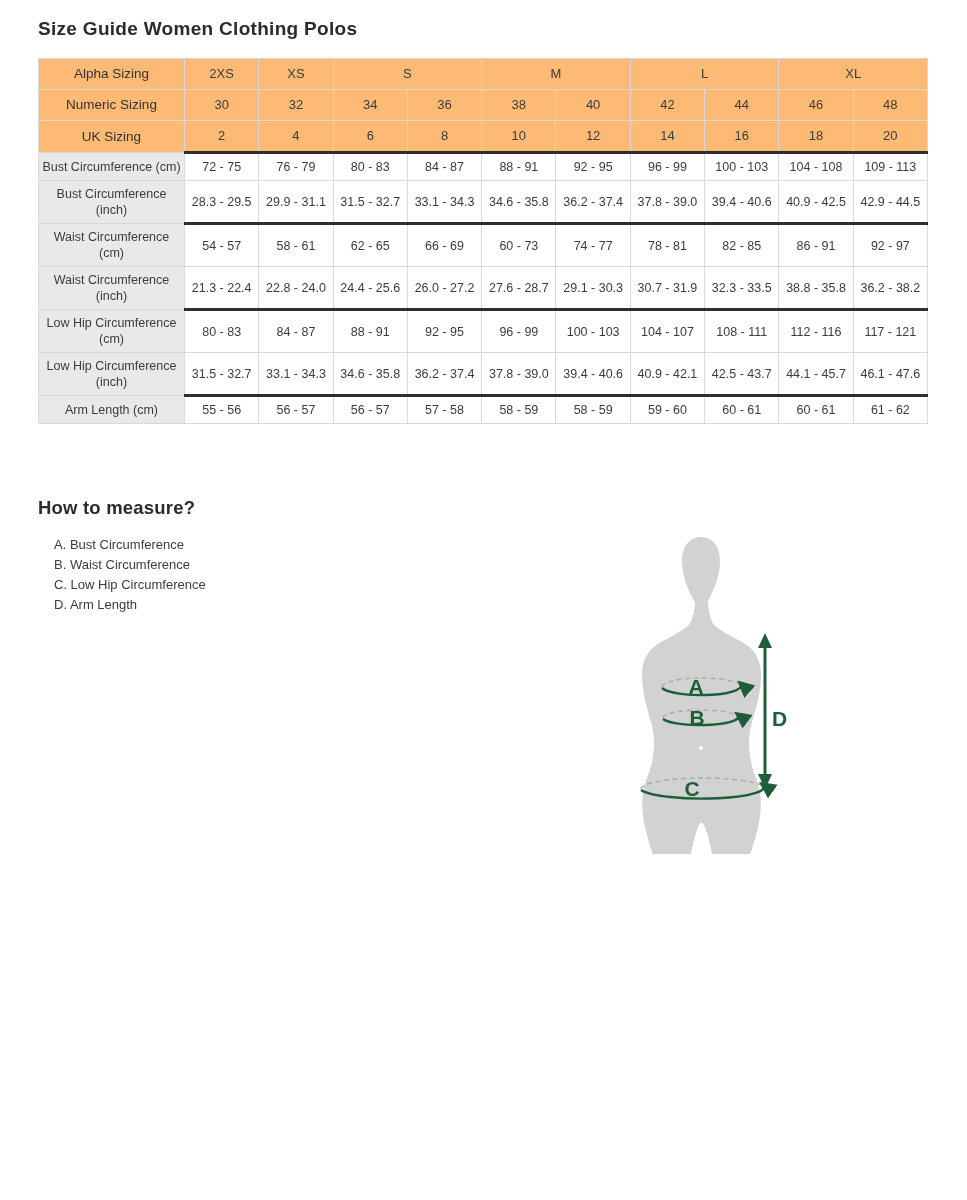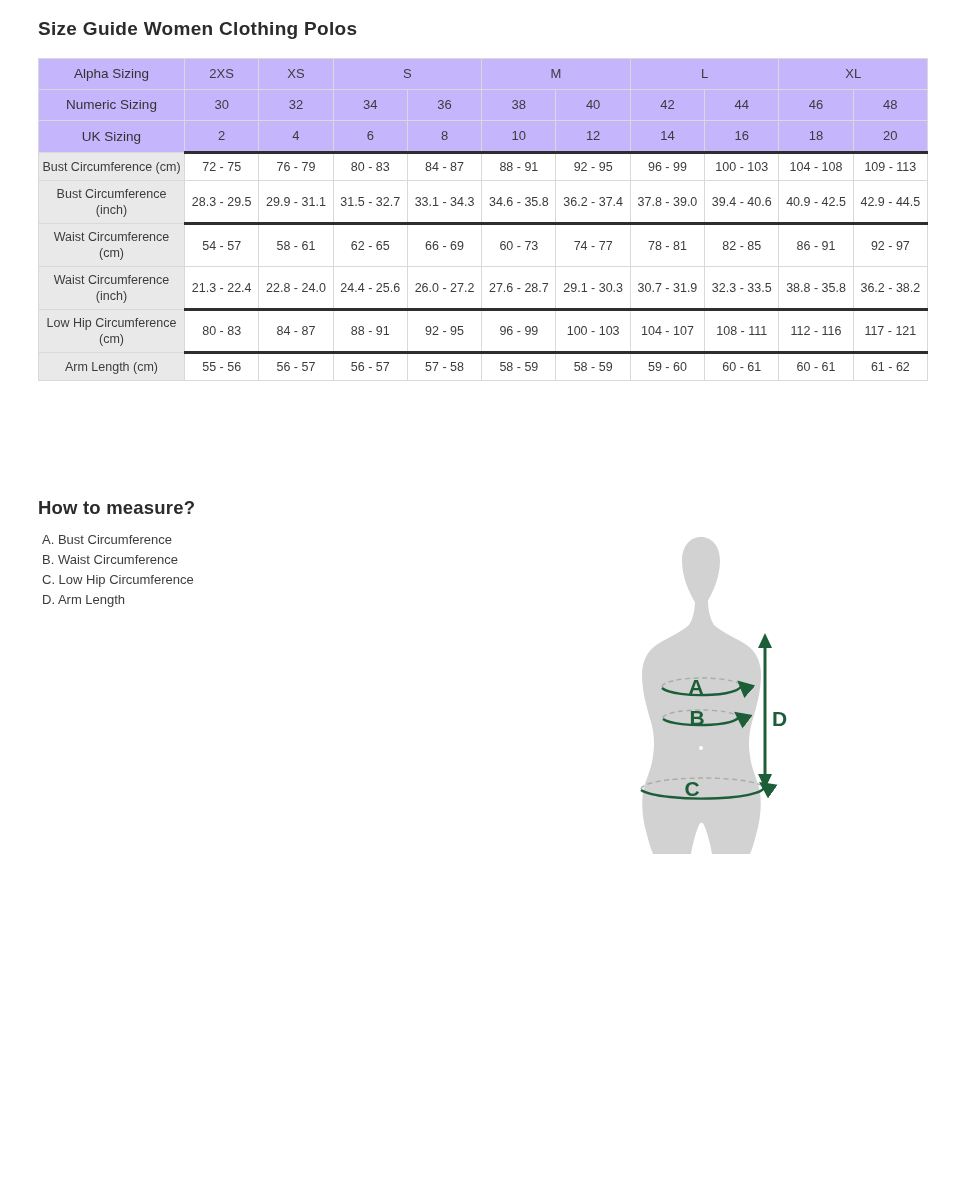--- a/index.html
+++ b/index.html
@@ -34,21 +34,21 @@
   table.size-table td {
     border: 1px solid #d9d9d9;
     text-align: center;
     vertical-align: middle;
     color: #3c3c3c;
     font-size: 12.5px;
     line-height: 16px;
     padding: 5px 2px;
   }
   tr.header-row td {
-    background: #c4b5fd;
+    background: #fdba74;
     font-size: 13px;
     padding: 7px 16px;
   }
   td.label-cell {
     text-align: left;
     padding-left: 12px;
     padding-right: 6px;
     background: #e9e9e9;
     font-size: 12px;
     color: #474747;
@@ -66,21 +66,21 @@
     left: 38px;
     top: 497px;
   }
   .howto-heading {
     margin: 0 0 11px 0;
     font-size: 18.5px;
     font-weight: bold;
     color: #2b2b2b;
     letter-spacing: 0.2px;
   }
-  .howto-list { list-style: none; margin: 4px; padding: 0; }
+  .howto-list { list-style: none; margin: 16px; padding: 0; }
   .howto-list li {
     font-size: 13px;
     line-height: 20px;
     color: #3c3c3c;
   }
   .figure-wrap {
     position: absolute;
     left: 598px;
     top: 530px;
     width: 262px;
@@ -200,20 +200,33 @@
             <td class="value-cell">84 - 87</td>
             <td class="value-cell">88 - 91</td>
             <td class="value-cell">92 - 95</td>
             <td class="value-cell">96 - 99</td>
             <td class="value-cell">100 - 103</td>
             <td class="value-cell">104 - 107</td>
             <td class="value-cell">108 - 111</td>
             <td class="value-cell">112 - 116</td>
             <td class="value-cell">117 - 121</td>
           </tr>
+          <tr>
+            <td class="label-cell">Low Hip Circumference (inch)</td>
+            <td class="value-cell">31.5 - 32.7</td>
+            <td class="value-cell">33.1 - 34.3</td>
+            <td class="value-cell">34.6 - 35.8</td>
+            <td class="value-cell">36.2 - 37.4</td>
+            <td class="value-cell">37.8 - 39.0</td>
+            <td class="value-cell">39.4 - 40.6</td>
+            <td class="value-cell">40.9 - 42.1</td>
+            <td class="value-cell">42.5 - 43.7</td>
+            <td class="value-cell">44.1 - 45.7</td>
+            <td class="value-cell">46.1 - 47.6</td>
+          </tr>
           <tr class="group-start">
             <td class="label-cell">Arm Length (cm)</td>
             <td class="value-cell">55 - 56</td>
             <td class="value-cell">56 - 57</td>
             <td class="value-cell">56 - 57</td>
             <td class="value-cell">57 - 58</td>
             <td class="value-cell">58 - 59</td>
             <td class="value-cell">58 - 59</td>
             <td class="value-cell">59 - 60</td>
             <td class="value-cell">60 - 61</td>

